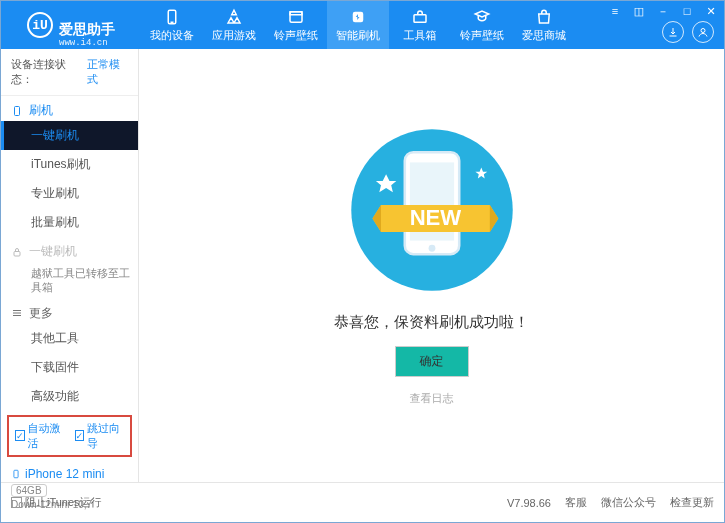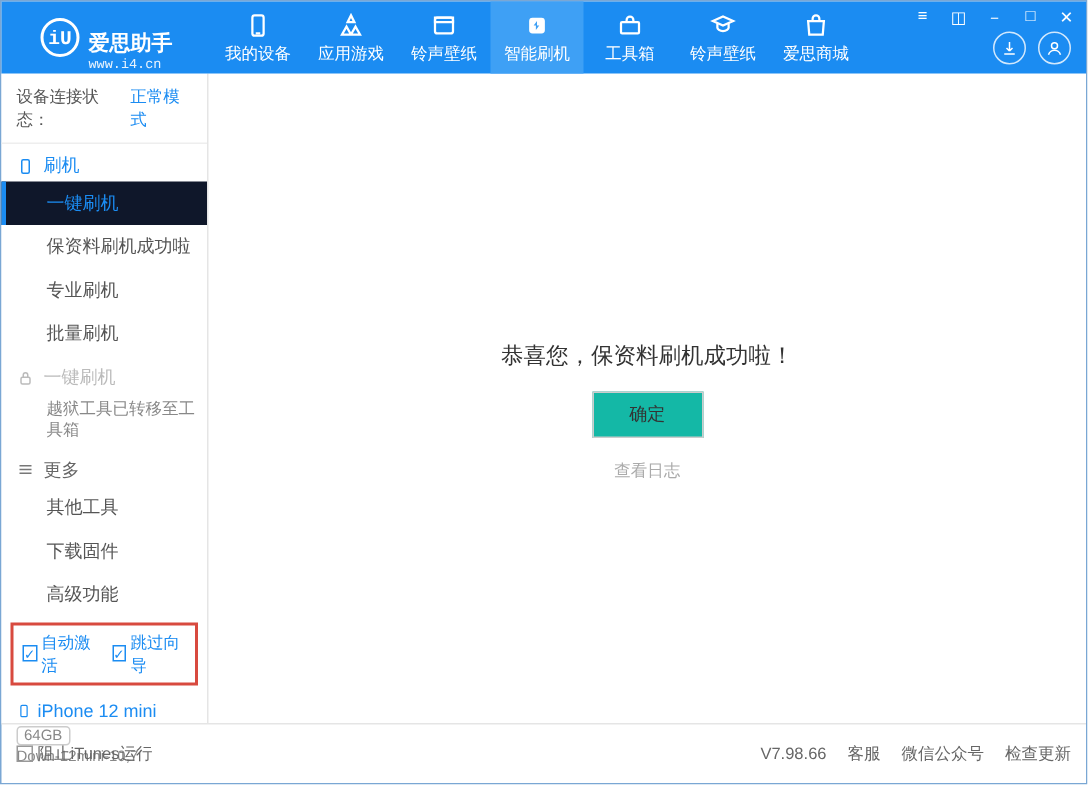--- a/index.html
+++ b/index.html
@@ -149,21 +149,21 @@
         <span class="status-val">正常模式</span>
       </div>
 
       <div class="side-section blue">
         <svg width="12" height="12" viewBox="0 0 24 24" fill="none" stroke="#1b8cf2" stroke-width="2">
             <rect x="7" y="3" width="10" height="18" rx="2"></rect>
           </svg>
         <span>刷机</span>
       </div>
       <div class="side-item active">一键刷机</div>
-      <div class="side-item">保资料刷机成功啦</div>
+      <div class="side-item">iTunes刷机</div>
       <div class="side-item">专业刷机</div>
       <div class="side-item">批量刷机</div>
 
       <div class="side-section" style="color:#bbb;">
         <svg width="12" height="12" viewBox="0 0 24 24" fill="none" stroke="#bbb" stroke-width="2">
             <rect x="6" y="11" width="12" height="9" rx="2"></rect>
             <path d="M9 11V8a3 3 0 016 0v3"></path>
           </svg>
         <span>一键刷机</span>
       </div>
@@ -199,20 +199,38 @@
               </svg>
             <span>iPhone 12 mini</span>
           </div>
           <span class="device-badge">64GB</span>
           <div class="device-sub">Down-12mini-10,7</div>
         </div>
       </div>
     </div>
 
     <div class="content">
+      <div class="illus">
+        <svg viewBox="0 0 200 200" width="170" height="170">
+          <circle cx="100" cy="100" r="95" fill="#27b0e0"></circle>
+          <rect x="68" y="32" width="64" height="120" rx="10" fill="#fff" stroke="#d7eaf6" stroke-width="3"></rect>
+          <rect x="74" y="44" width="52" height="92" fill="#e9f5fa"></rect>
+          <circle cx="100" cy="145" r="4" fill="#d7eaf6"></circle>
+          <g transform="translate(0,6)">
+            <polygon points="30,104 40,88 168,88 178,104 168,120 40,120" fill="#f7c431"></polygon>
+            <polygon points="30,104 40,88 40,120" fill="#e0a91e"></polygon>
+            <polygon points="178,104 168,88 168,120" fill="#e0a91e"></polygon>
+            <text x="104" y="112" text-anchor="middle" font-family="Arial Black, Arial" font-size="26" font-weight="900" fill="#fff">NEW</text>
+          </g>
+          <g fill="#fff">
+            <polygon points="46,58 50,66 58,66 52,71 54,79 46,74 38,79 40,71 34,66 42,66"></polygon>
+            <polygon points="158,50 160,55 165,55 161,58 162,63 158,60 154,63 155,58 151,55 156,55"></polygon>
+          </g>
+        </svg>
+      </div>
       <div class="success-text">恭喜您，保资料刷机成功啦！</div>
       <button class="ok-btn">确定</button>
       <div class="log-link">查看日志</div>
     </div>
   </div>
 
   <div class="footer">
     <label class="chk" style="color:#666;">
       <span class="chk-box"></span>
       <span>阻止iTunes运行</span>

